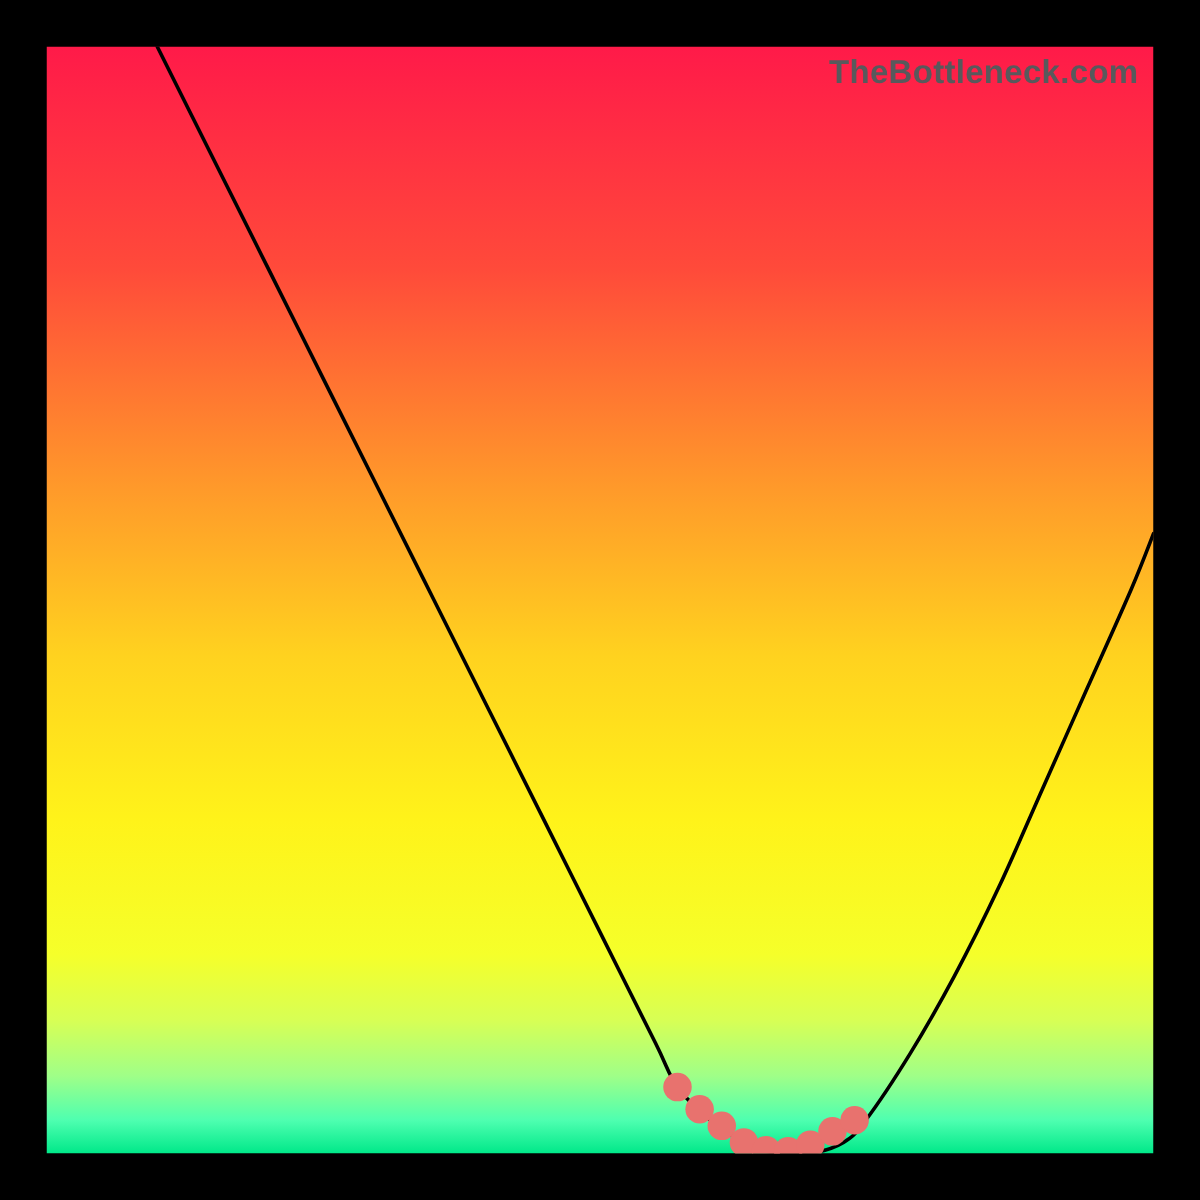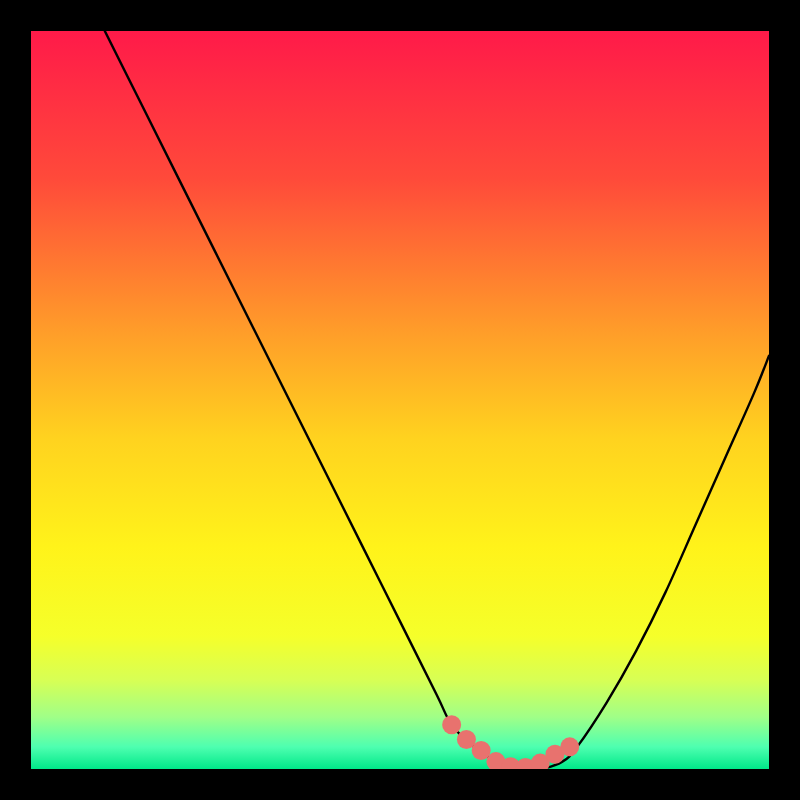--- a/index.html
+++ b/index.html
@@ -73,13 +73,14 @@
         <circle cx="450.18" cy="719.55" r="9.5" fill="#e8726e" stroke="#d85f5b" stroke-width="0"></circle>
         <circle cx="464.94" cy="730.62" r="9.5" fill="#e8726e" stroke="#d85f5b" stroke-width="0"></circle>
         <circle cx="479.7" cy="735.786" r="9.5" fill="#e8726e" stroke="#d85f5b" stroke-width="0"></circle>
         <circle cx="494.46000000000004" cy="736.524" r="9.5" fill="#e8726e" stroke="#d85f5b" stroke-width="0"></circle>
         <circle cx="509.21999999999997" cy="732.096" r="9.5" fill="#e8726e" stroke="#d85f5b" stroke-width="0"></circle>
         <circle cx="523.98" cy="723.24" r="9.5" fill="#e8726e" stroke="#d85f5b" stroke-width="0"></circle>
         <circle cx="538.74" cy="715.86" r="9.5" fill="#e8726e" stroke="#d85f5b" stroke-width="0"></circle>
       </g>
   </svg>
 
+  <div class="watermark">TheBottleneck.com</div>
 </div>
 
 </body></html>

